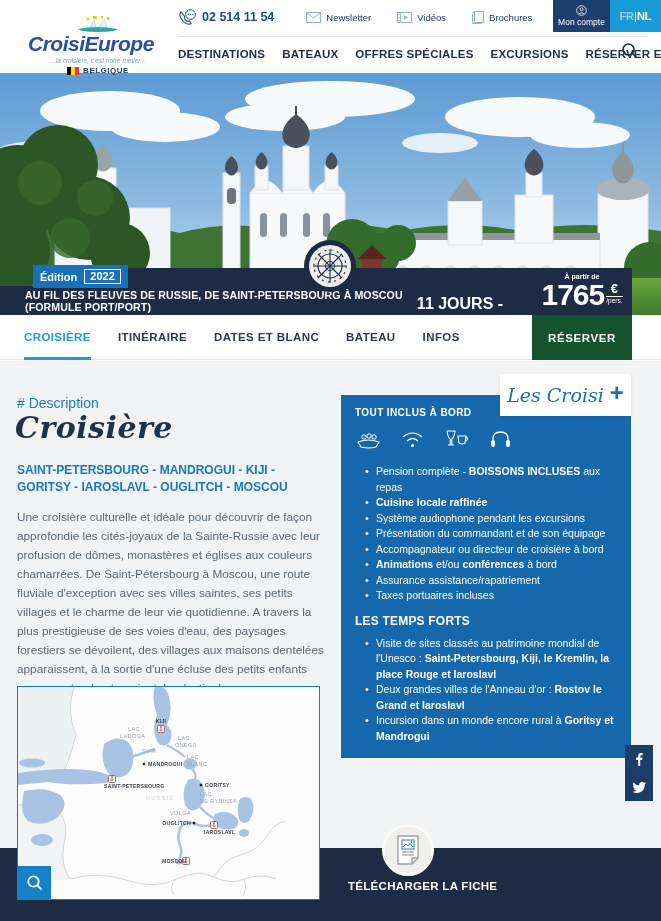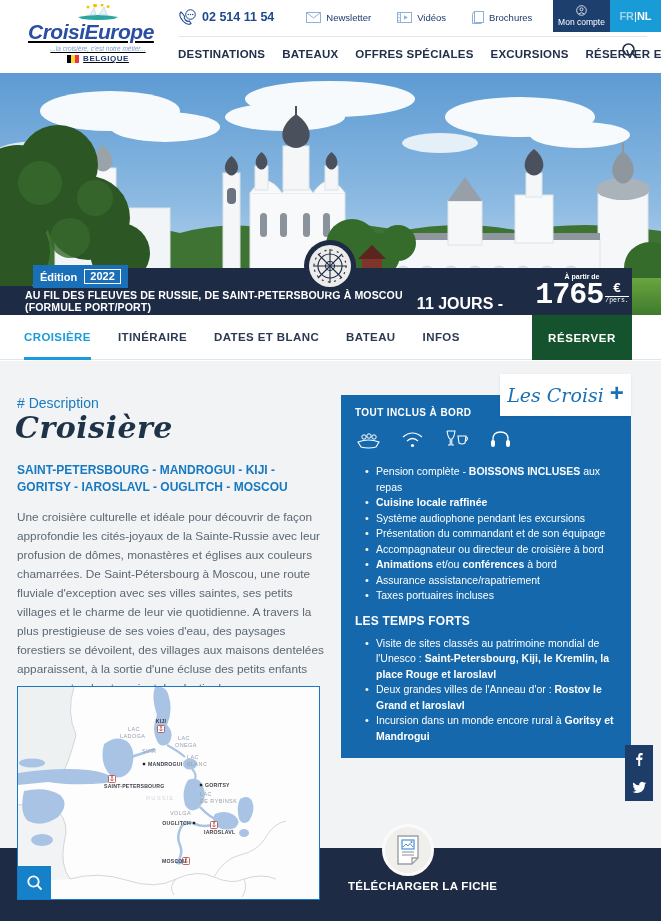--- a/index.html
+++ b/index.html
@@ -1,21 +1,21 @@
 <!DOCTYPE html>
 <html><head>
 <meta charset="utf-8">
 <style>
   * { margin:0; padding:0; box-sizing:border-box; }
   body { font-family:"Liberation Sans", sans-serif; background:#fff; }
   .page { position:relative; width:661px; height:921px; overflow:hidden; background:#fff; }
 
   
   .header { position:absolute; top:0; left:0; width:661px; height:73px; background:#fff; z-index:30; }
-  .logo { position:absolute; left:28px; top:4px; width:140px;text-decoration:underline; }
+  .logo { position:absolute; left:28px; top:16px; width:140px; }
   .brand { font-style:italic; font-weight:bold; font-size:21px; color:#2a4fa2; letter-spacing:-0.5px; }
   .tagline { font-size:6.5px; font-style:italic; color:#7a9cc8; margin-top:1px; text-align:center; }
   .country-row { display:flex; align-items:center; justify-content:center; gap:4px; margin-top:2px; }
   .flag { display:flex; width:12px; height:8px; }
   .flag i { flex:1; }
   .country { font-size:8px; font-weight:bold; color:#1d3a6e; letter-spacing:0.5px; }
 
   .util-row { position:absolute; left:178px; top:0; right:16px; height:34px; display:flex; }
   .phone { display:flex; align-items:center; gap:5px; font-size:12.5px; font-weight:bold; color:#1d4a8f; margin-right:32px; }
   .util-links { display:flex; gap:26px; }
@@ -41,21 +41,21 @@
     padding:0 7px; gap:7px; z-index:8; }
   .edition-label { font-size:11px; font-weight:bold; color:#fff; }
   .edition-year { font-size:11px; font-weight:bold; color:#fff; border:1px solid #fff; padding:0px 5px 1px; }
   .hero-title { position:absolute; left:25px; top:216px; width:380px; font-size:10.6px; font-weight:bold; color:#fff;
     line-height:12px; z-index:8; letter-spacing:0.1px; }
   .hero-duration { position:absolute; left:405px; top:222px; width:110px; text-align:center; font-size:16px; font-weight:bold;
     color:#fff; z-index:8; }
   .price-box { position:absolute; left:532px; top:195px; width:100px; height:47px; background:#1d2b45; z-index:7;
     display:flex; flex-direction:column; align-items:center; justify-content:center; }
   .price-prefix { font-size:7px; font-weight:bold; color:#fff; margin-bottom:0; }
-  .price-row { display:flex; align-items:flex-start; line-height:1;font-family:Liberation Mono, monospace; }
+  .price-row { display:flex; align-items:flex-start; line-height:1; }
   .price-num { font-size:30px; font-weight:bold; color:#fff; letter-spacing:-1px; }
   .price-side { display:flex; flex-direction:column; align-items:center; margin-left:2px; margin-top:2px; }
   .price-cur { font-size:13px; font-weight:bold; color:#fff; }
   .price-per { font-size:6.5px; color:#fff; border-top:1px solid #fff; padding-top:1px; margin-top:1px; }
   .wheel-emblem { position:absolute; left:303px; top:166px; width:54px; height:54px; z-index:9; }
 
   
   .tabbar { position:absolute; top:315px; left:0; width:661px; height:45px; background:#fff; z-index:20; border-bottom:1px solid #e3e5e8; }
   .tabs { position:absolute; left:24px; top:0; height:45px; display:flex; gap:27px; align-items:stretch; }
   .tab { font-size:11.5px; font-weight:bold; color:#2b3a52; letter-spacing:0.4px; display:flex; align-items:center; cursor:pointer;

